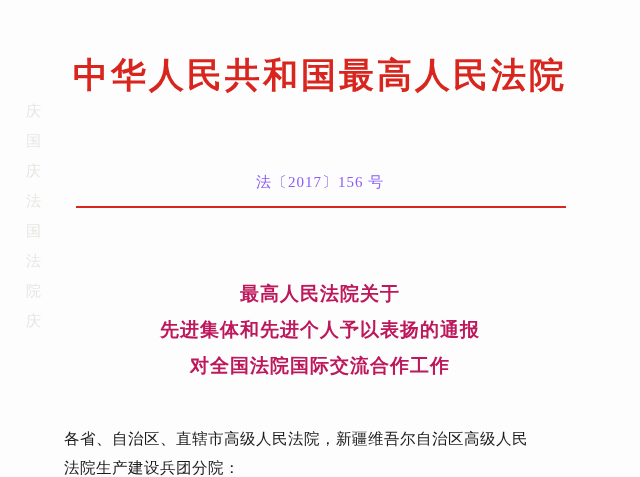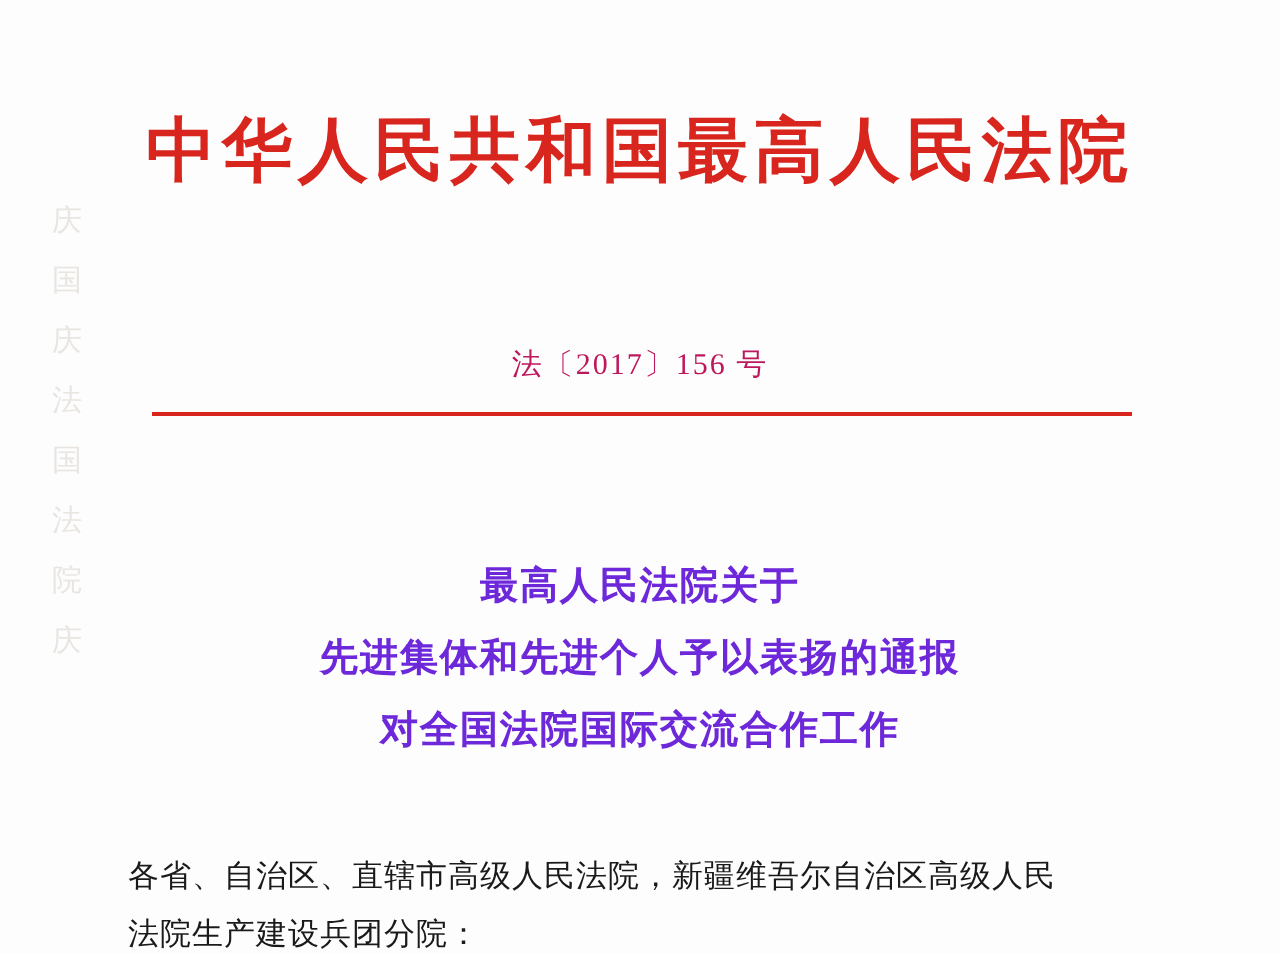--- a/index.html
+++ b/index.html
@@ -47,38 +47,38 @@
     letter-spacing: 3px;
     white-space: nowrap;
   }
   .docnum {
     position: absolute;
     top: 173px;
     left: 0;
     width: 640px;
     text-align: center;
     font-size: 15px;
-    color: #be185d;
+    color: #8b5cf6;
     letter-spacing: 1px;
   }
   .rule {
     position: absolute;
     top: 206px;
     left: 76px;
     width: 490px;
     height: 2px;
     background: #d8251d;
   }
   .title-block {
     position: absolute;
     top: 276px;
     left: 0;
     width: 640px;
     text-align: center;
-    color: #6d28d9;
+    color: #be185d;
     font-weight: bold;
     font-size: 19px;
     line-height: 36px;
     letter-spacing: 1px;
   }
   .title-block div {
     white-space: nowrap;
   }
   .body-block {
     position: absolute;

